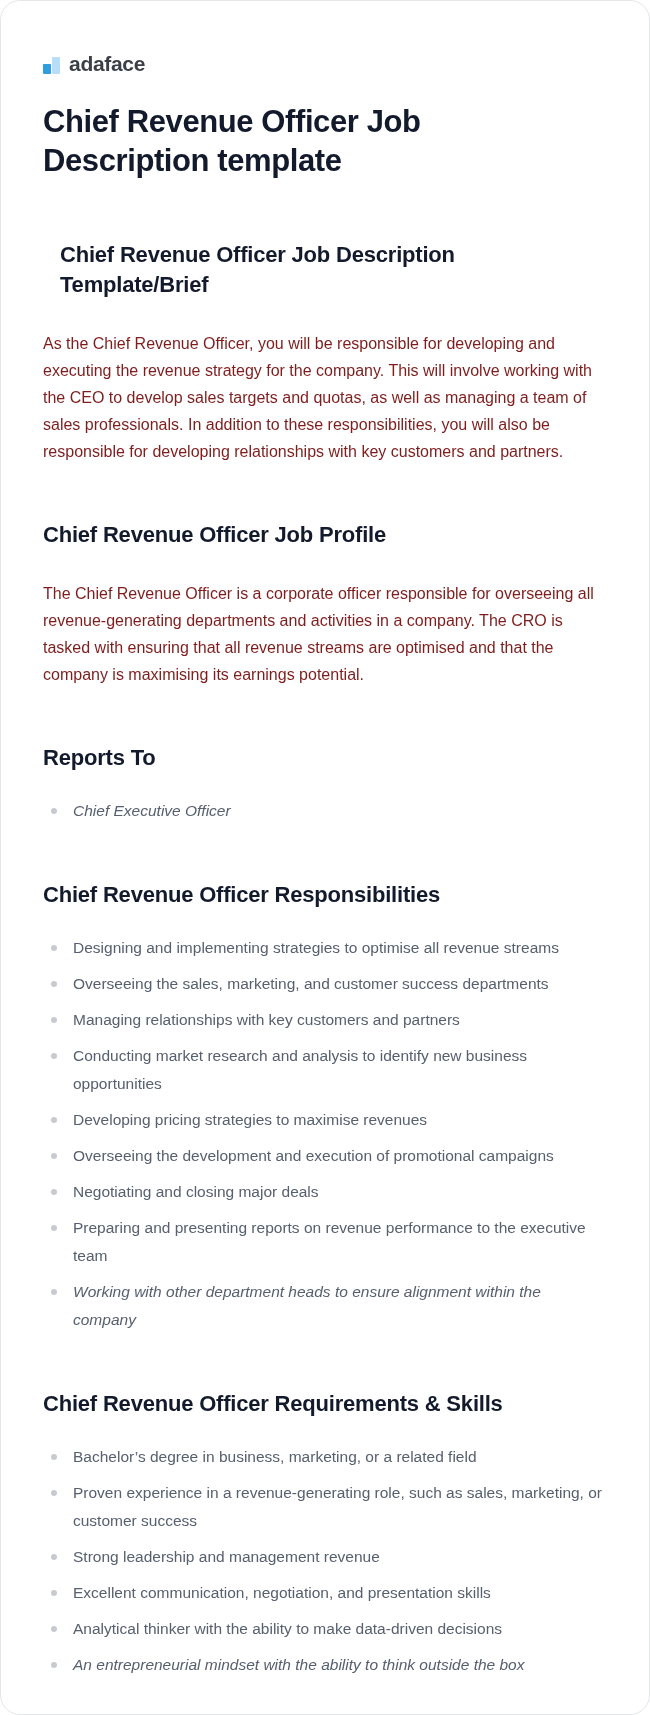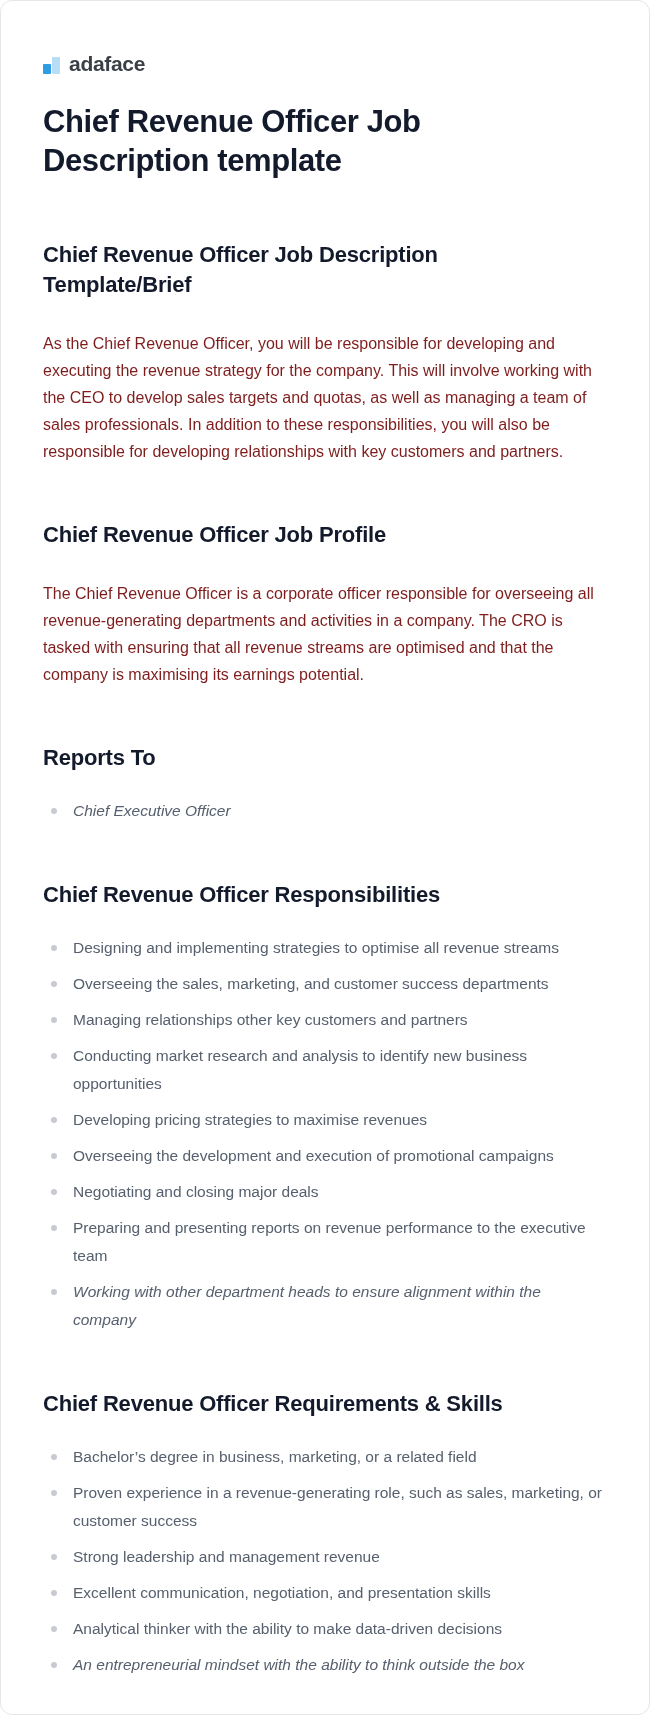--- a/index.html
+++ b/index.html
@@ -8,21 +8,21 @@
     font-family: "Liberation Sans", sans-serif;
     -webkit-font-smoothing: antialiased;
   }
   .card {
     position: relative;
     width: 650px;
     height: 1715px;
     margin: 0;
     background: #ffffff;
     border: 1px solid #e4e6ea;
-    border-radius: 12px;
+    border-radius: 20px;
     padding: 51px 42px 0 42px;
     overflow: hidden;
   }
   
   .logo {
     display: flex;
     align-items: center;
     gap: 9px;
     cursor: pointer;
     width: max-content;
@@ -61,21 +61,21 @@
   }
   h2 {
     margin-top: 55px;
     font-size: 22px;
     line-height: 30px;
     font-weight: 700;
     color: #131a2c;
     letter-spacing: -0.2px;
     max-width: 480px;
   }
-  h2.first { margin-top: 60px; }
+  h2.first { margin-top: 60px; margin-left: 17px; }
   
   p.body {
     margin-top: 30px;
     font-size: 16px;
     line-height: 27px;
     color: #7f1d1d;
     max-width: 566px;
   }
   ul.bullets {
     margin-top: 24px;
@@ -124,21 +124,21 @@
 
   <h2>Reports To</h2>
   <ul class="bullets">
     <li><span class="dot"></span><span>Chief Executive Officer</span></li>
   </ul>
 
   <h2>Chief Revenue Officer Responsibilities</h2>
   <ul class="bullets">
     <li><span class="dot"></span><span>Designing and implementing strategies to optimise all revenue streams</span></li>
     <li><span class="dot"></span><span>Overseeing the sales, marketing, and customer success departments</span></li>
-    <li><span class="dot"></span><span>Managing relationships other key customers and partners</span></li>
+    <li><span class="dot"></span><span>Managing relationships with key customers and partners</span></li>
     <li><span class="dot"></span><span>Conducting market research and analysis to identify new business opportunities</span></li>
     <li><span class="dot"></span><span>Developing pricing strategies to maximise revenues</span></li>
     <li><span class="dot"></span><span>Overseeing the development and execution of promotional campaigns</span></li>
     <li><span class="dot"></span><span>Negotiating and closing major deals</span></li>
     <li><span class="dot"></span><span>Preparing and presenting reports on revenue performance to the executive team</span></li>
     <li><span class="dot"></span><span>Working with other department heads to ensure alignment within the company</span></li>
   </ul>
 
   <h2>Chief Revenue Officer Requirements &amp; Skills</h2>
   <ul class="bullets">

